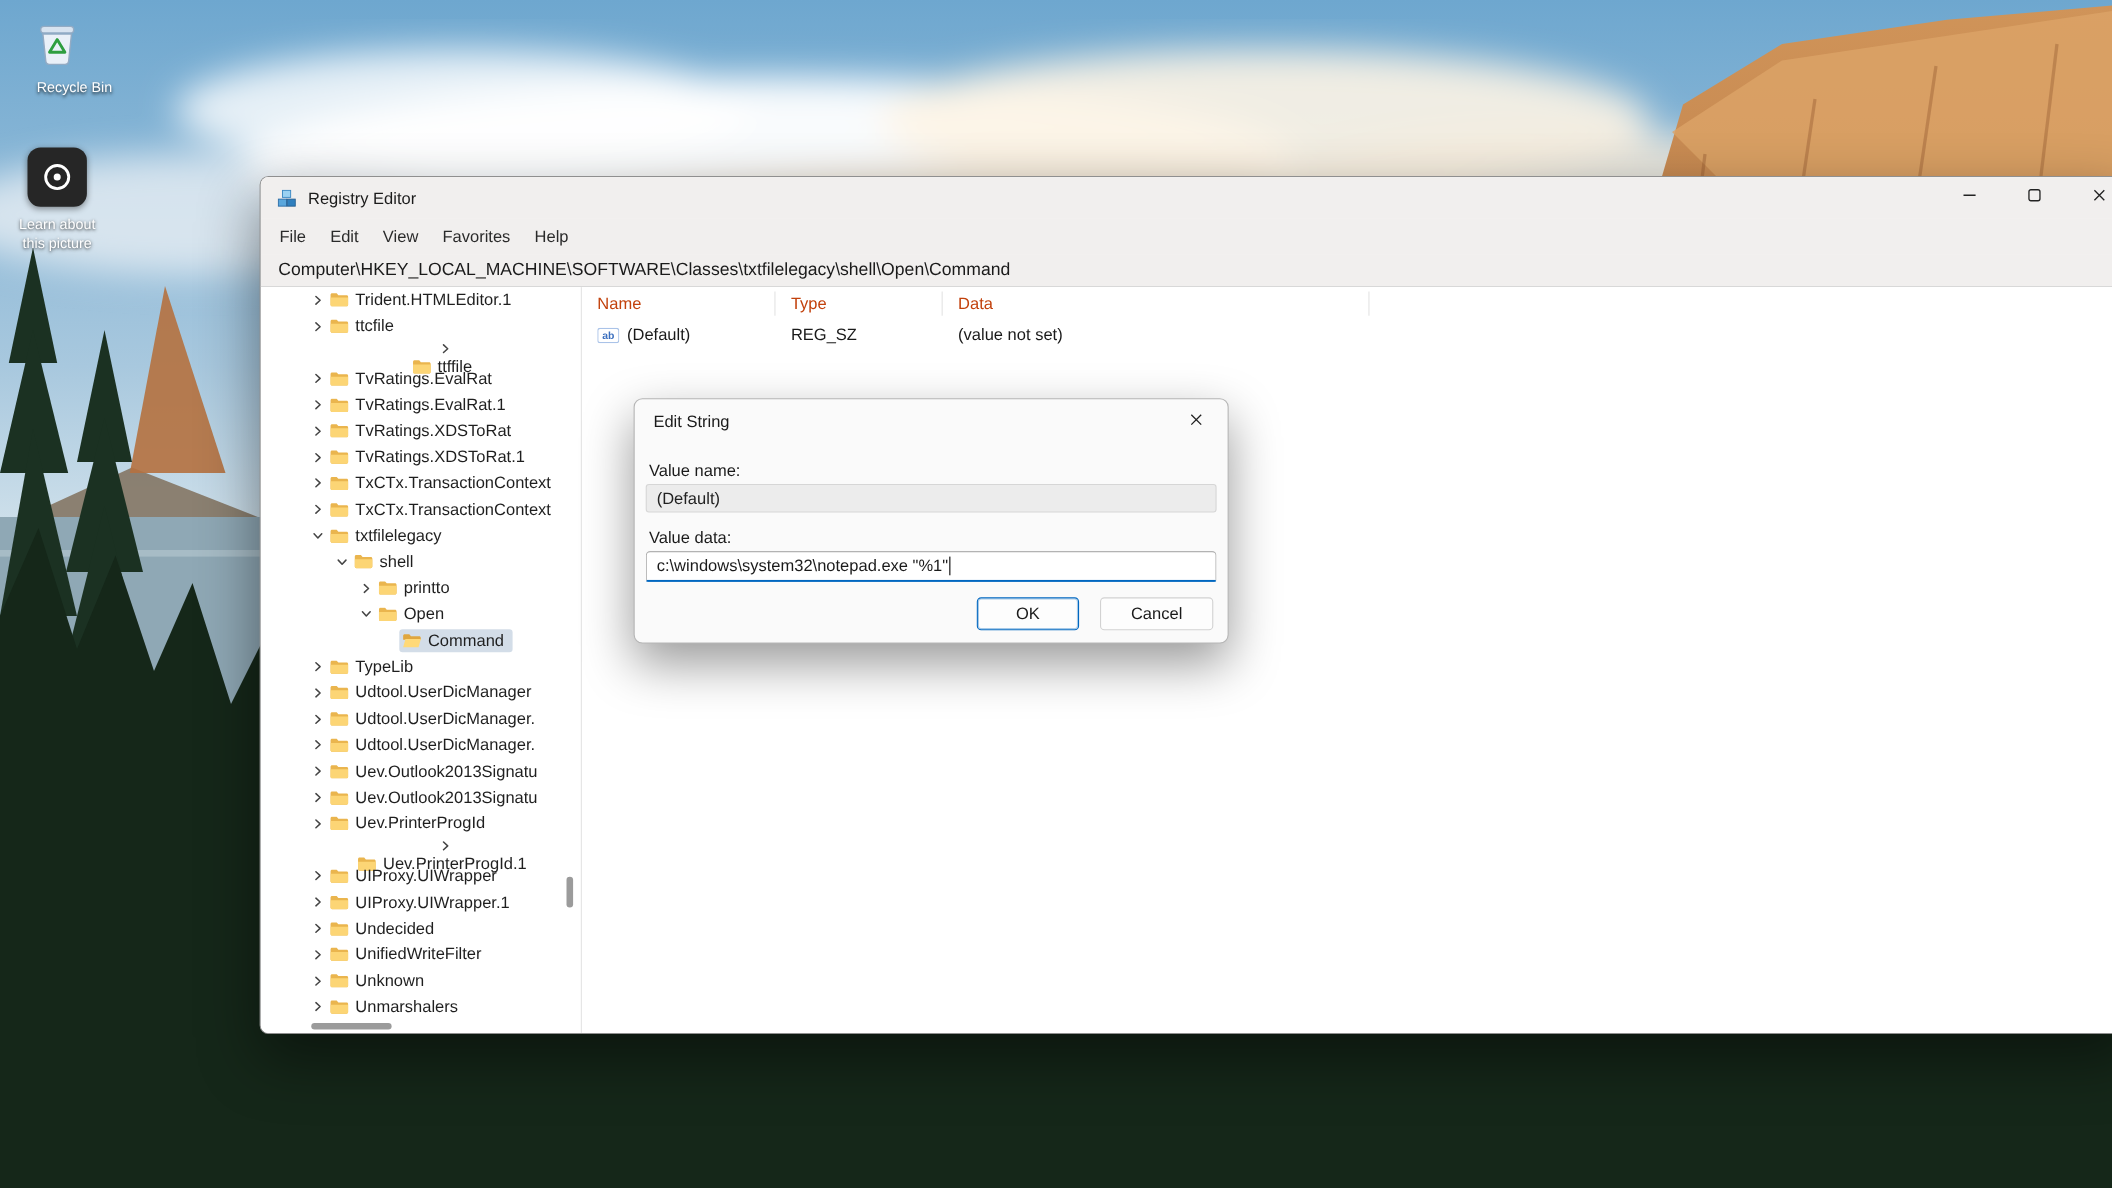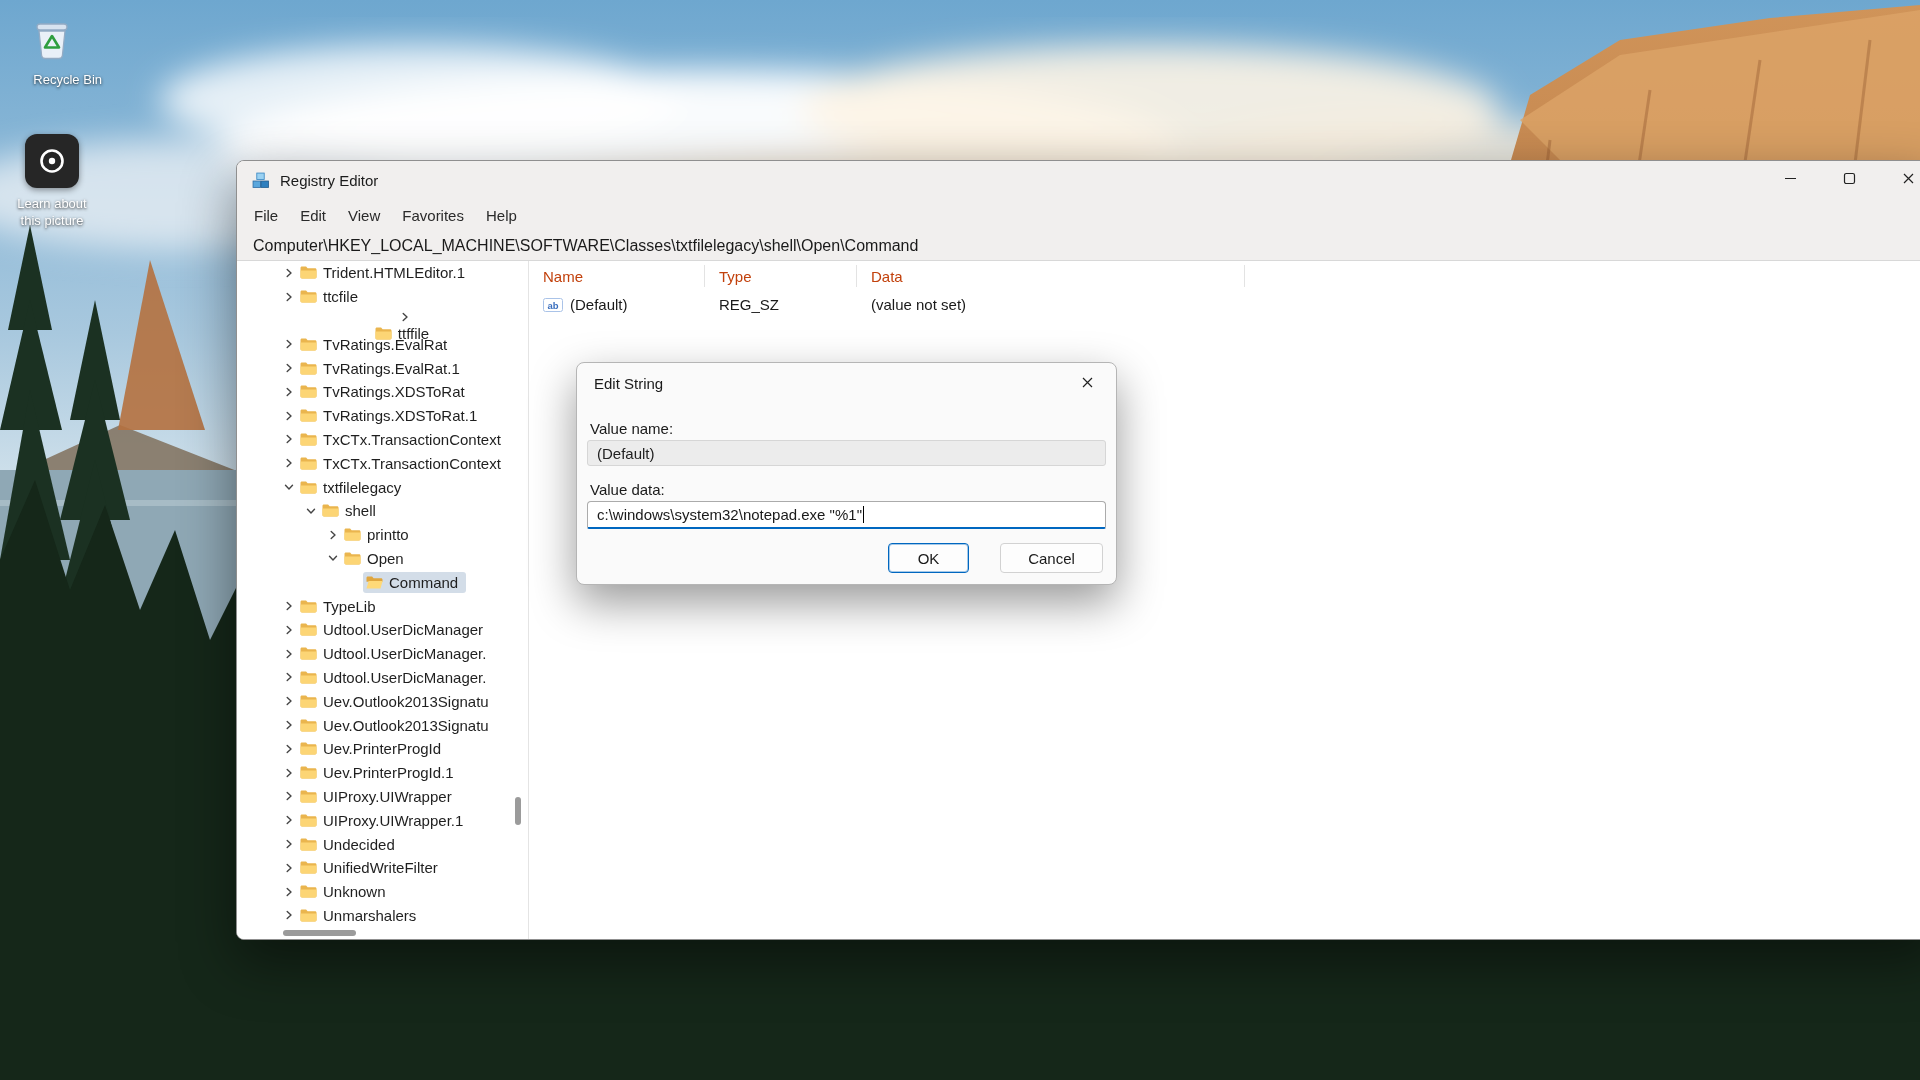--- a/index.html
+++ b/index.html
@@ -69,21 +69,21 @@
   .lbl-data { top:118px; }
   .fld { position:absolute; left:10px; width:519px; height:26px; display:flex; align-items:center;
          padding:0 9px; font-size:15px; border-radius:3px; white-space:nowrap; overflow:hidden; }
   .fld-name { top:77px; background:#ececec; border:1px solid #d6d6d6; color:#222; }
   .fld-data { top:138px; height:28px; background:#fff; border:1px solid #ababab;
               border-bottom:2px solid #0067c0; border-radius:4px 4px 2px 2px; }
   .caret { display:inline-block; width:1.5px; height:17px; background:#000; margin-left:1px; animation:blink 1.1s step-end infinite; }
   @keyframes blink { 50% { opacity:0; } }
   .btn { position:absolute; top:180px; height:30px; display:flex; align-items:center; justify-content:center;
          font-size:15px; border-radius:4px; background:#fdfdfd; border:1px solid #d2d2d2; color:#1a1a1a; }
-  .btn-ok { left:311px; width:81px; border:1px solid #0067c0; box-shadow:0 0 0 1px rgba(0,103,192,.35) inset; }
+  .btn-ok { left:311px; width:93px; border:1px solid #0067c0; box-shadow:0 0 0 1px rgba(0,103,192,.35) inset; }
   .btn-cancel { left:423px; width:103px; }
 </style>
 </head>
 <body>
 
 <svg class="bg" viewBox="0 0 1920 1080" preserveAspectRatio="none">
   <defs>
     <linearGradient id="sky" x1="0" y1="0" x2="0" y2="1">
       <stop offset="0" stop-color="#6ea7cf"></stop>
       <stop offset="0.45" stop-color="#a8c8de"></stop>
@@ -547,21 +547,21 @@
             <span class="node">
               <span class="folder">
                 <svg viewBox="0 0 17 13" width="17" height="13">
                   <path d="M.5 2c0-.8.6-1.4 1.4-1.4h4.2l1.5 1.7h7.5c.8 0 1.4.6 1.4 1.4v7.4c0 .8-.6 1.4-1.4 1.4H1.9c-.8 0-1.4-.6-1.4-1.4z" fill="#eab54e"></path>
                   <path d="M.5 4.4h16v6.7c0 .8-.6 1.4-1.4 1.4H1.9c-.8 0-1.4-.6-1.4-1.4z" fill="#fcd575"></path>
                 </svg>
               </span>
               <span>Uev.PrinterProgId</span>
             </span>
           </div>
-          <div class="tree-row" style="padding-left: 44px;">
+          <div class="tree-row" style="padding-left: 44px; flex-direction: column;">
             <span class="chev">
               <svg viewBox="0 0 12 12" width="12" height="12">
                 <path d="M4.2 2.5 8 6 4.2 9.5" fill="none" stroke="#454545" stroke-width="1.4" stroke-linecap="round" stroke-linejoin="round"></path>
               </svg>
             </span>
             <span class="node">
               <span class="folder">
                 <svg viewBox="0 0 17 13" width="17" height="13">
                   <path d="M.5 2c0-.8.6-1.4 1.4-1.4h4.2l1.5 1.7h7.5c.8 0 1.4.6 1.4 1.4v7.4c0 .8-.6 1.4-1.4 1.4H1.9c-.8 0-1.4-.6-1.4-1.4z" fill="#eab54e"></path>
                   <path d="M.5 4.4h16v6.7c0 .8-.6 1.4-1.4 1.4H1.9c-.8 0-1.4-.6-1.4-1.4z" fill="#fcd575"></path>

